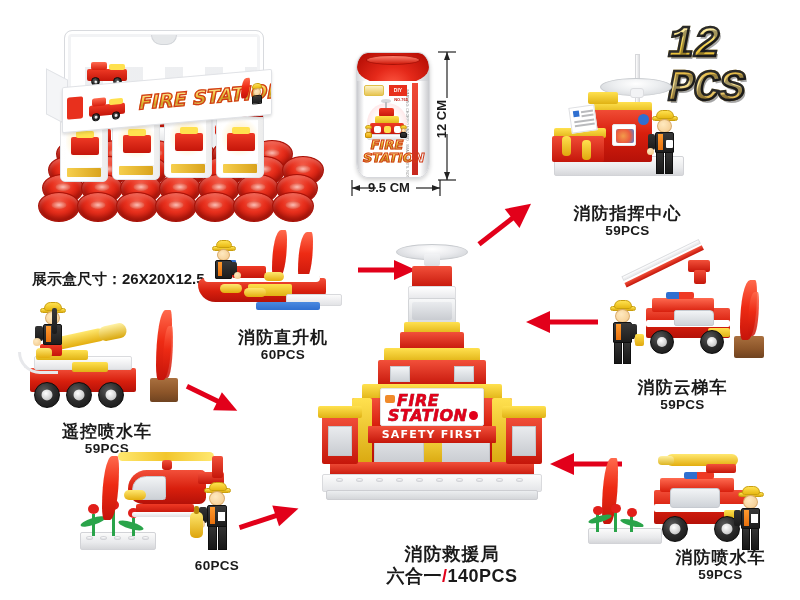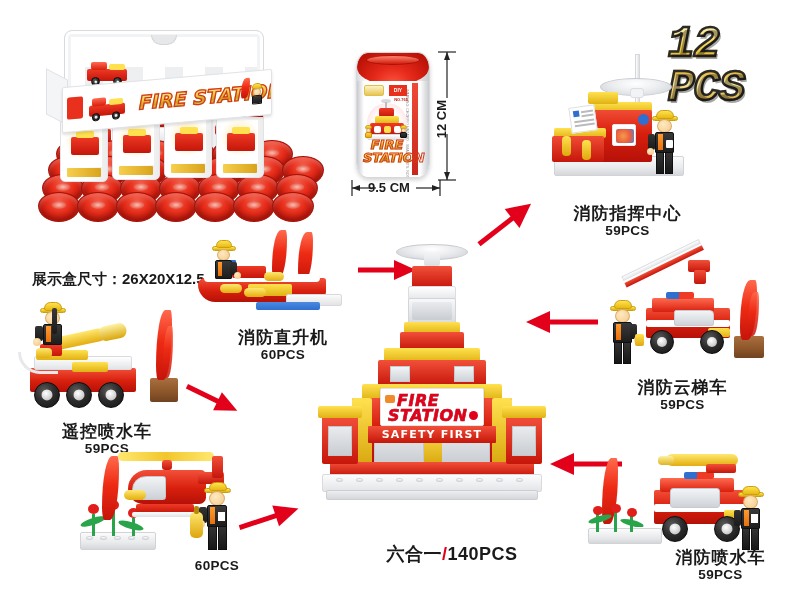--- a/index.html
+++ b/index.html
@@ -642,20 +642,21 @@
 
     <div class="brick" style="left:10px; top:176px; width:36px; height:48px; background:linear-gradient(180deg,#f2503a,#c5160a);"></div>
     <div class="abs" style="left:16px; top:186px; width:24px; height:30px; background:linear-gradient(180deg,#e9ebee,#c9ccd1); border:1px solid #c3c6cb;"></div>
     <div class="brick" style="left:6px; top:166px; width:44px; height:12px; background:linear-gradient(180deg,#ffe14f,#e0b214);"></div>
     <div class="brick" style="left:194px; top:176px; width:36px; height:48px; background:linear-gradient(180deg,#f2503a,#c5160a);"></div>
     <div class="abs" style="left:200px; top:186px; width:24px; height:30px; background:linear-gradient(180deg,#e9ebee,#c9ccd1); border:1px solid #c3c6cb;"></div>
     <div class="brick" style="left:190px; top:166px; width:44px; height:12px; background:linear-gradient(180deg,#ffe14f,#e0b214);"></div>
   </div>
 
   <div class="centerlabel abs" style="left:352px; top:544px; width:200px;">
+    <div class="cn">消防救援局</div>
     <div class="sub">
       <span>六合一</span><span class="slash">/</span><span>140PCS</span>
     </div>
   </div>
 
   <div class="abs" style="left:192px; top:228px; width:170px; height:98px;">
 
     <div class="flame" style="left:80px; top:2px; width:15px; height:48px;"></div>
     <div class="flame" style="left:106px; top:4px; width:15px; height:48px;"></div>
     <div class="pot" style="left:102px; top:48px; width:26px; height:22px;"></div>

